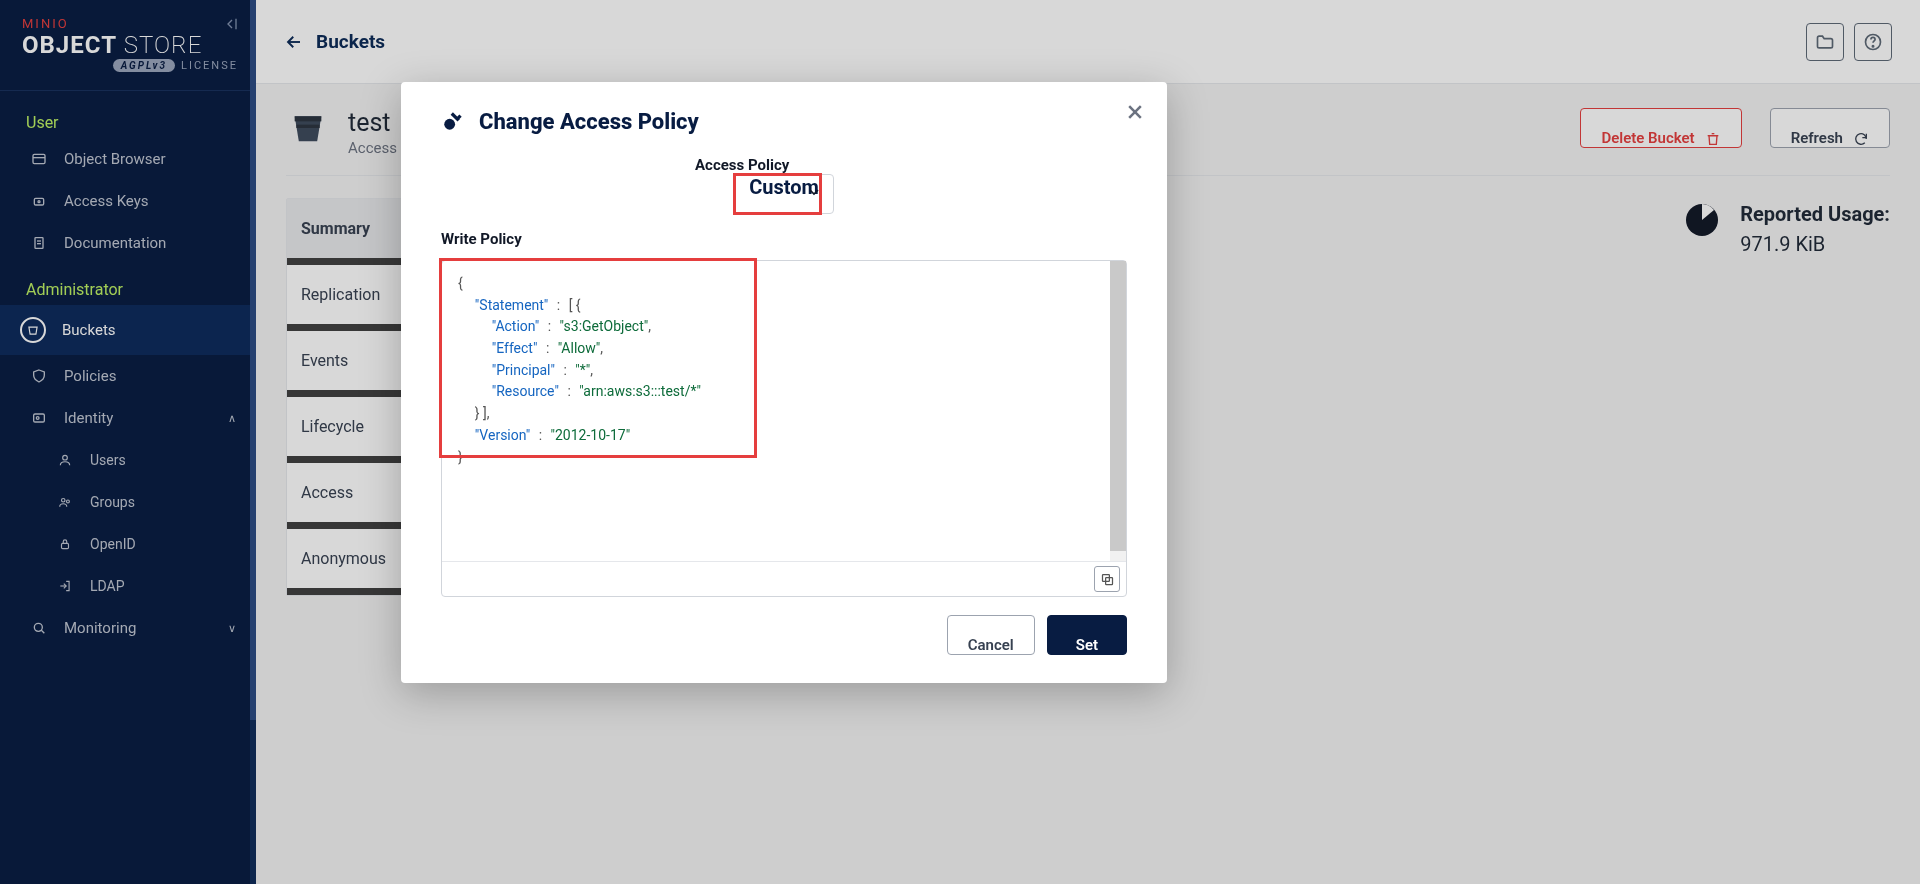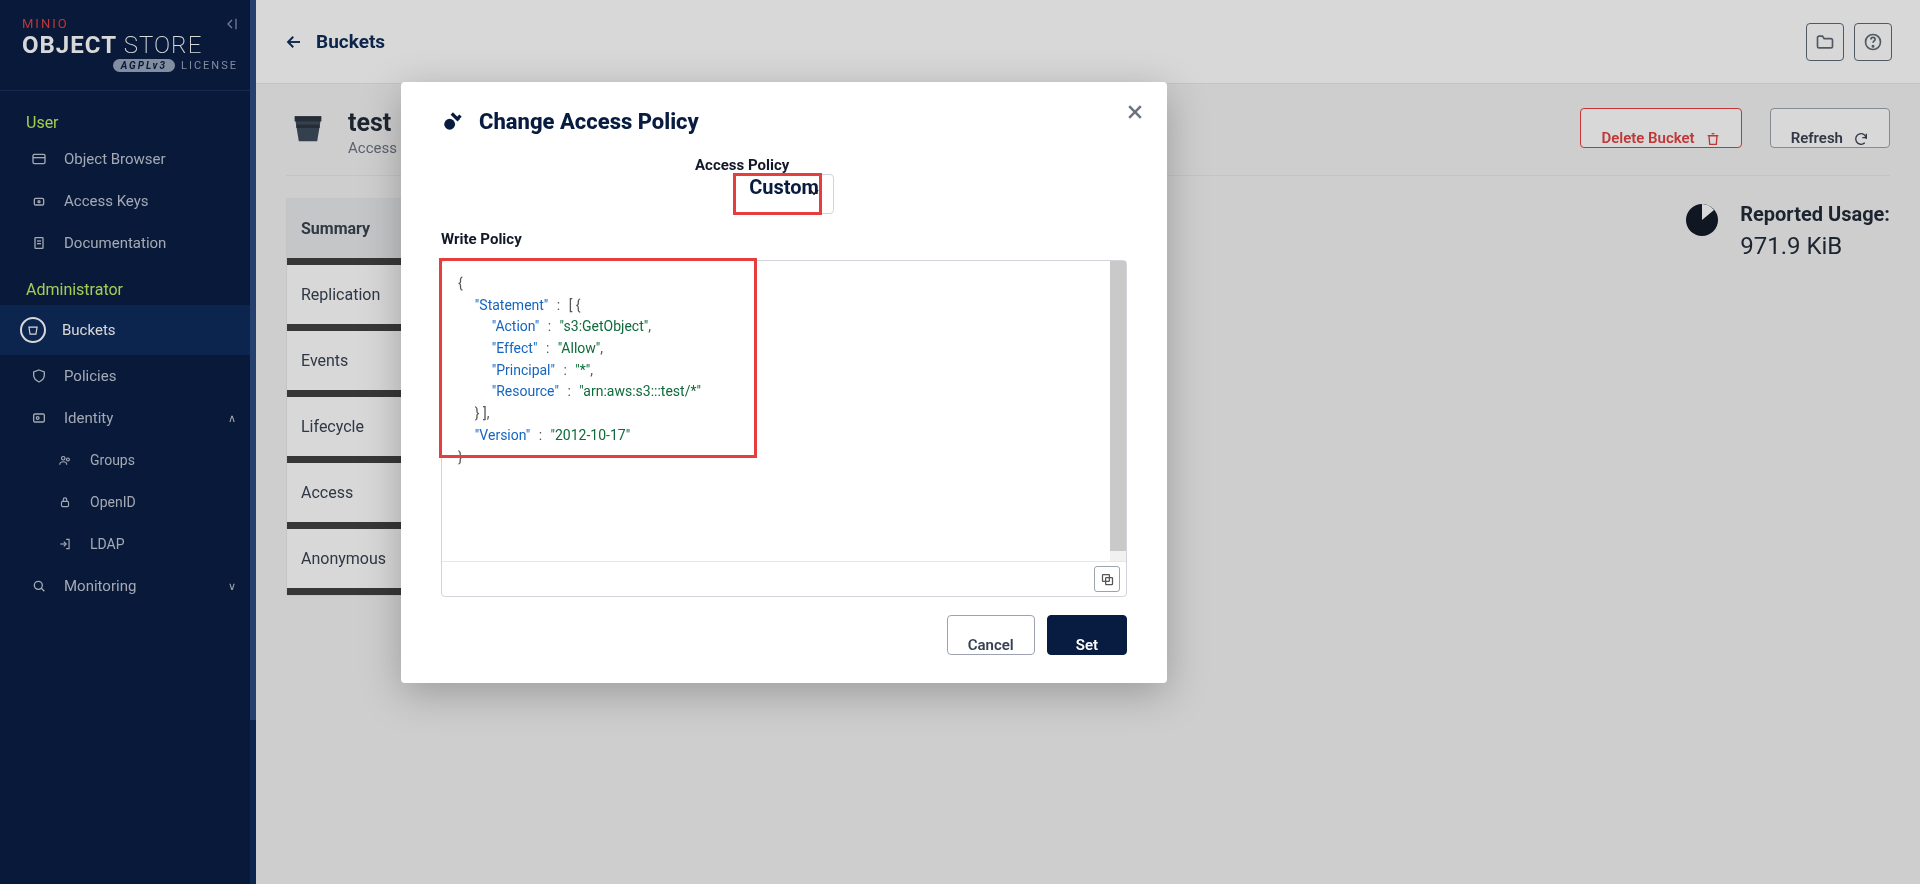--- a/index.html
+++ b/index.html
@@ -44,34 +44,34 @@
   .topbar .back { width:20px; height:20px; display:flex; align-items:center; justify-content:center; margin-right:12px; cursor:pointer; }
   .topbar h1 { font-size:19px; font-weight:700; color:#0b2a57; }
   .topbar .spacer { flex:1; }
   .top-btn { width:38px; height:38px; border:1px solid #5e6977; border-radius:4px; margin-left:10px; display:flex; align-items:center; justify-content:center; cursor:pointer; background:#fff;}
   .top-btn svg { stroke:#5e6977; }
 
   
   .main { position:absolute; left:256px; top:84px; right:0; bottom:0; padding:24px 30px; }
   .bucket-header { display:flex; align-items:flex-start; gap:18px; margin-bottom:22px; padding-bottom:18px; border-bottom:1px solid #e5e7eb;}
   .bucket-icon { width:44px; height:40px; display:flex; align-items:center; justify-content:center;}
-  .bucket-title { font-size:25px; font-weight:700; color:#1f2937;}
+  .bucket-title { font-size:25px; font-weight:400; color:#1f2937;}
   .bucket-sub { font-size:15px; color:#6b7280; margin-top:2px;}
   .bucket-header .spacer { flex:1; }
   .btn { height:40px; padding:0 20px; border-radius:4px; font-size:15px; font-weight:600; display:inline-flex; align-items:flex-end; gap:10px; cursor:pointer; border:1px solid transparent;}
   .btn.danger { border-color:#e53e3e; color:#e53e3e; background:#fff;}
   .btn.secondary { border-color:#9ca3af; color:#374151; background:#fff; margin-left:10px;}
 
   .content-row { display:flex; gap:26px; }
   .tabs-col { width:190px; border:1px solid #e5e7eb; border-radius:2px; background:#fff;}
   .tab { padding:20px 14px; font-size:16px; color:#374151; border-bottom:7px solid #404040; cursor:pointer;}
   .tab.active { background:#e9eaec; font-weight:700; }
   .usage-panel { margin-left:auto; display:flex; gap:20px; align-items:flex-start; padding-top:4px; }
   .usage-title { font-size:20px; font-weight:700; color:#1f2937;}
-  .usage-val { font-size:24px; color:#1f2937; margin-top:6px;}
+  .usage-val { font-size:20px; color:#1f2937; margin-top:6px;}
 
   
   .overlay { position:absolute; inset:0; background:rgba(10,10,10,0.16); }
 
   
   .modal {
     position:absolute; left:401px; top:82px; width:766px; background:#fff; border-radius:4px;
     box-shadow:0 10px 40px rgba(0,0,0,0.25); padding:26px 40px 28px 40px;
   }
   .modal-header { display:flex; align-items:center; gap:12px; margin-bottom:22px;}
@@ -176,20 +176,29 @@
   </div>
   <div class="nav-item">
     <span class="icon">
         <svg width="16" height="16" viewBox="0 0 24 24" fill="none" stroke="currentColor" stroke-width="2">
           <rect x="4" y="6" width="16" height="12" rx="2"></rect>
           <circle cx="10" cy="12" r="2"></circle>
         </svg>
       </span>
     <span>Identity</span>
     <span class="exp">∧</span>
+  </div>
+  <div class="nav-item sub">
+    <span class="icon">
+        <svg width="14" height="14" viewBox="0 0 24 24" fill="none" stroke="currentColor" stroke-width="2">
+          <circle cx="12" cy="8" r="4"></circle>
+          <path d="M4 21c0-4 4-6 8-6s8 2 8 6"></path>
+        </svg>
+      </span>
+    <span>Users</span>
   </div>
   <div class="nav-item sub">
     <span class="icon">
         <svg width="14" height="14" viewBox="0 0 24 24" fill="none" stroke="currentColor" stroke-width="2">
           <circle cx="9" cy="9" r="3"></circle>
           <circle cx="17" cy="11" r="2.5"></circle>
           <path d="M3 20c0-3 3-5 6-5s6 2 6 5"></path>
         </svg>
       </span>
     <span>Groups</span>

